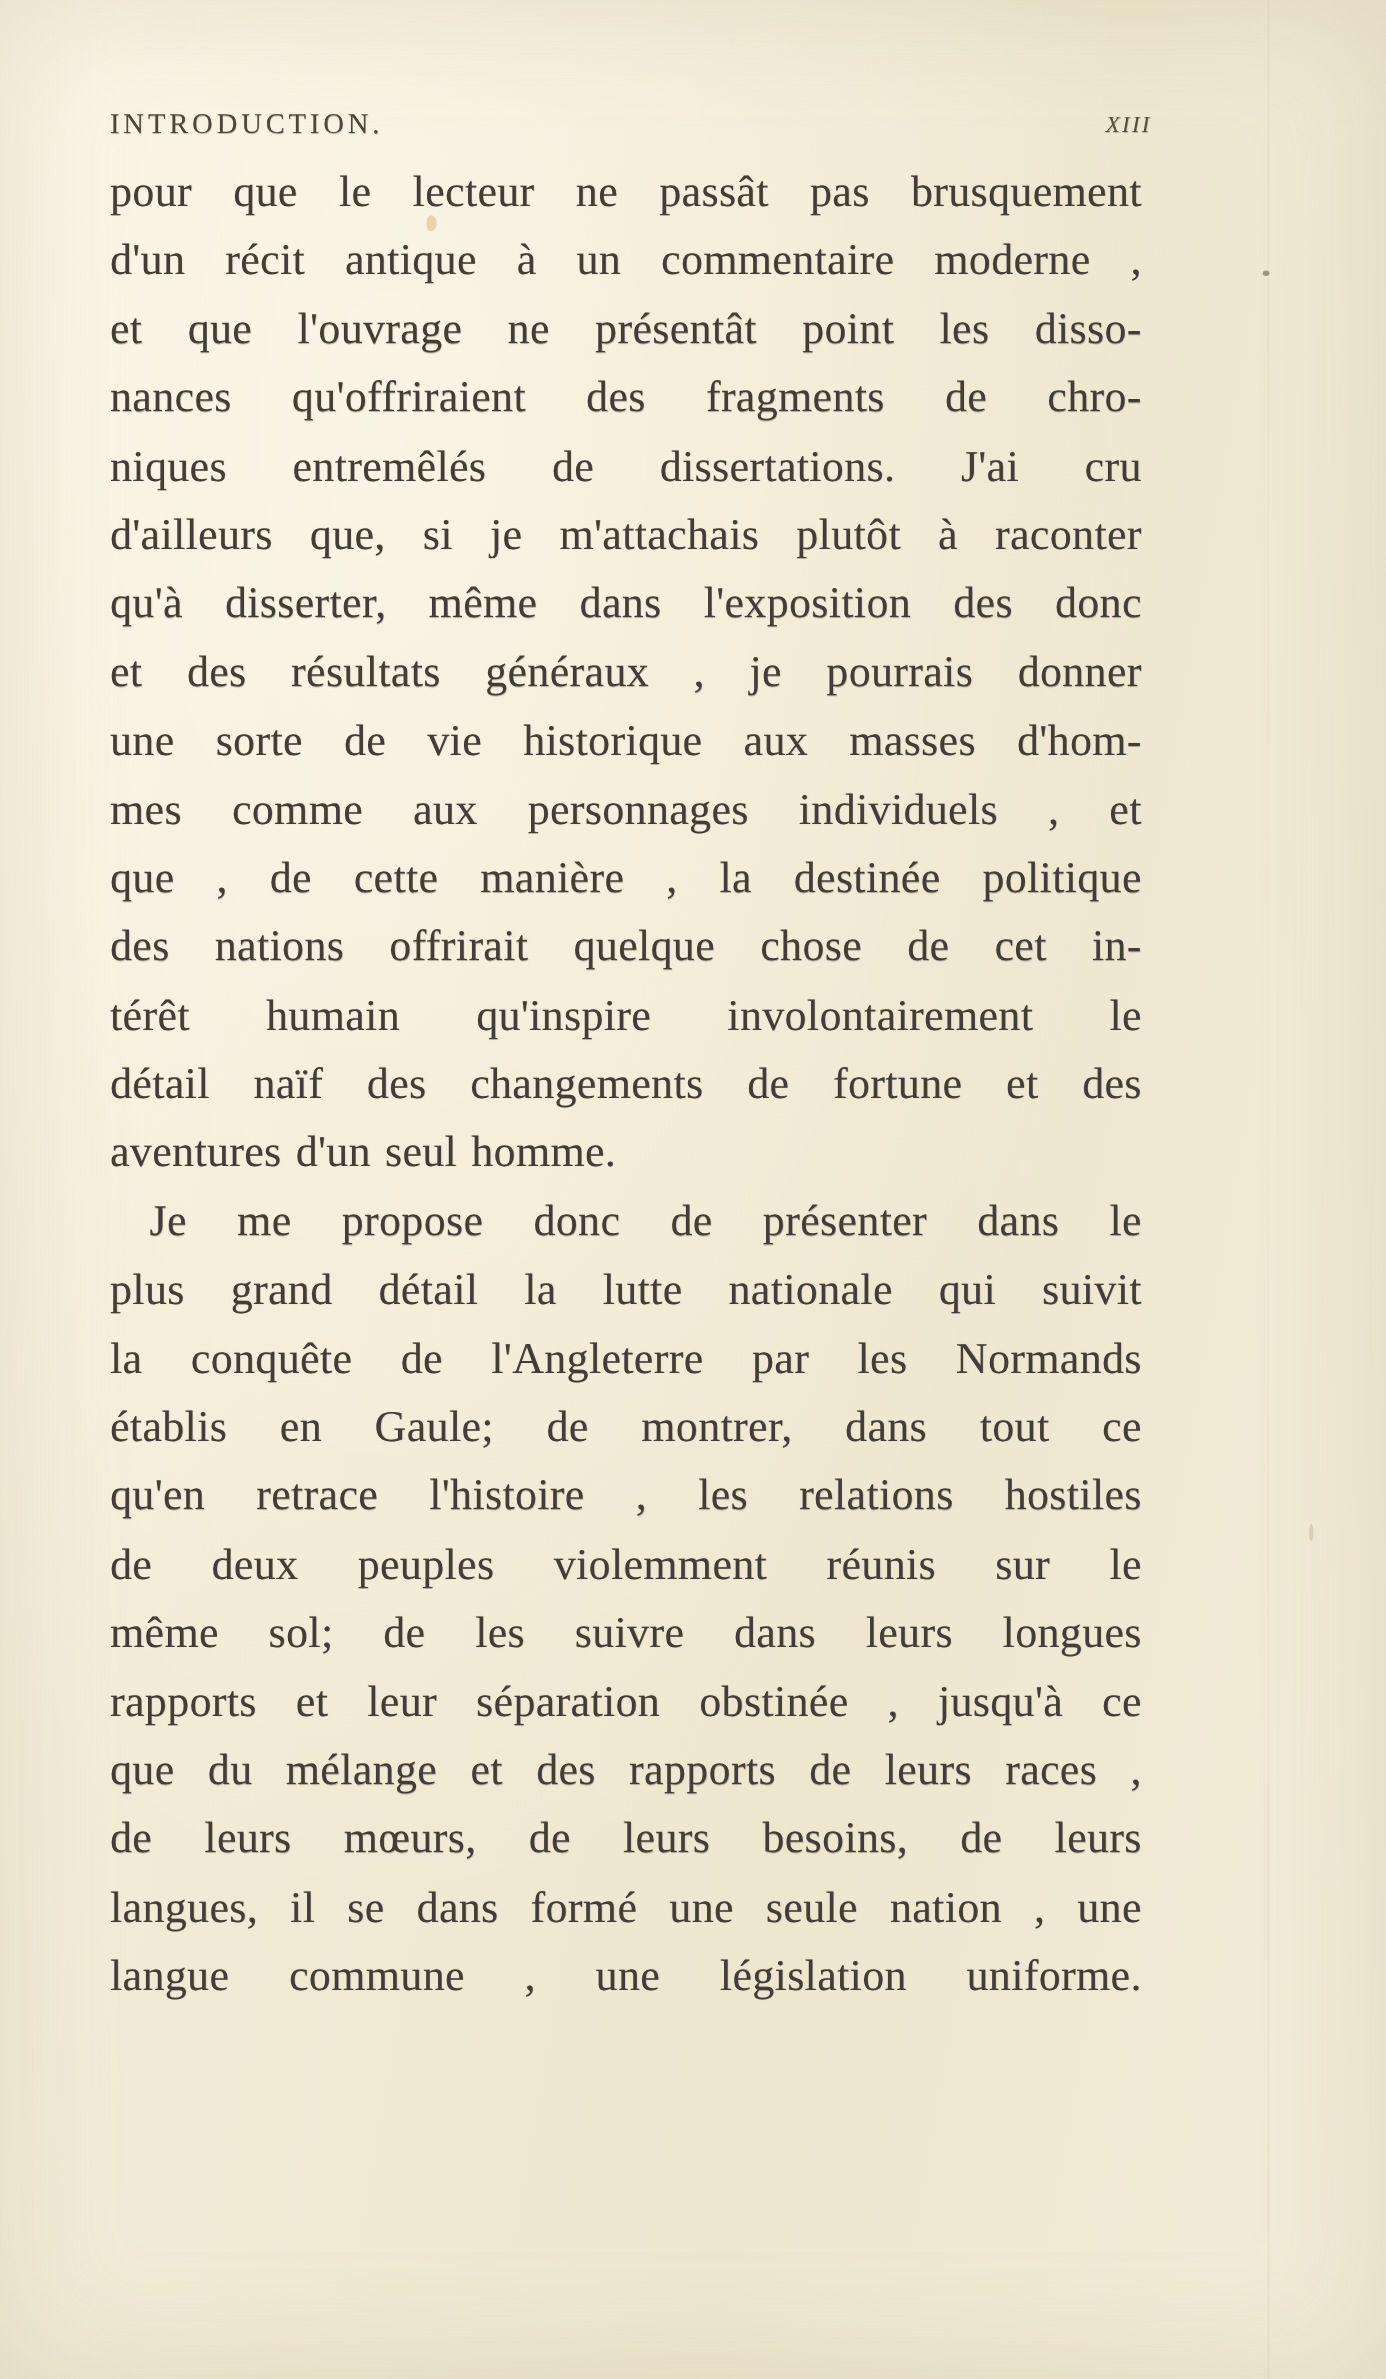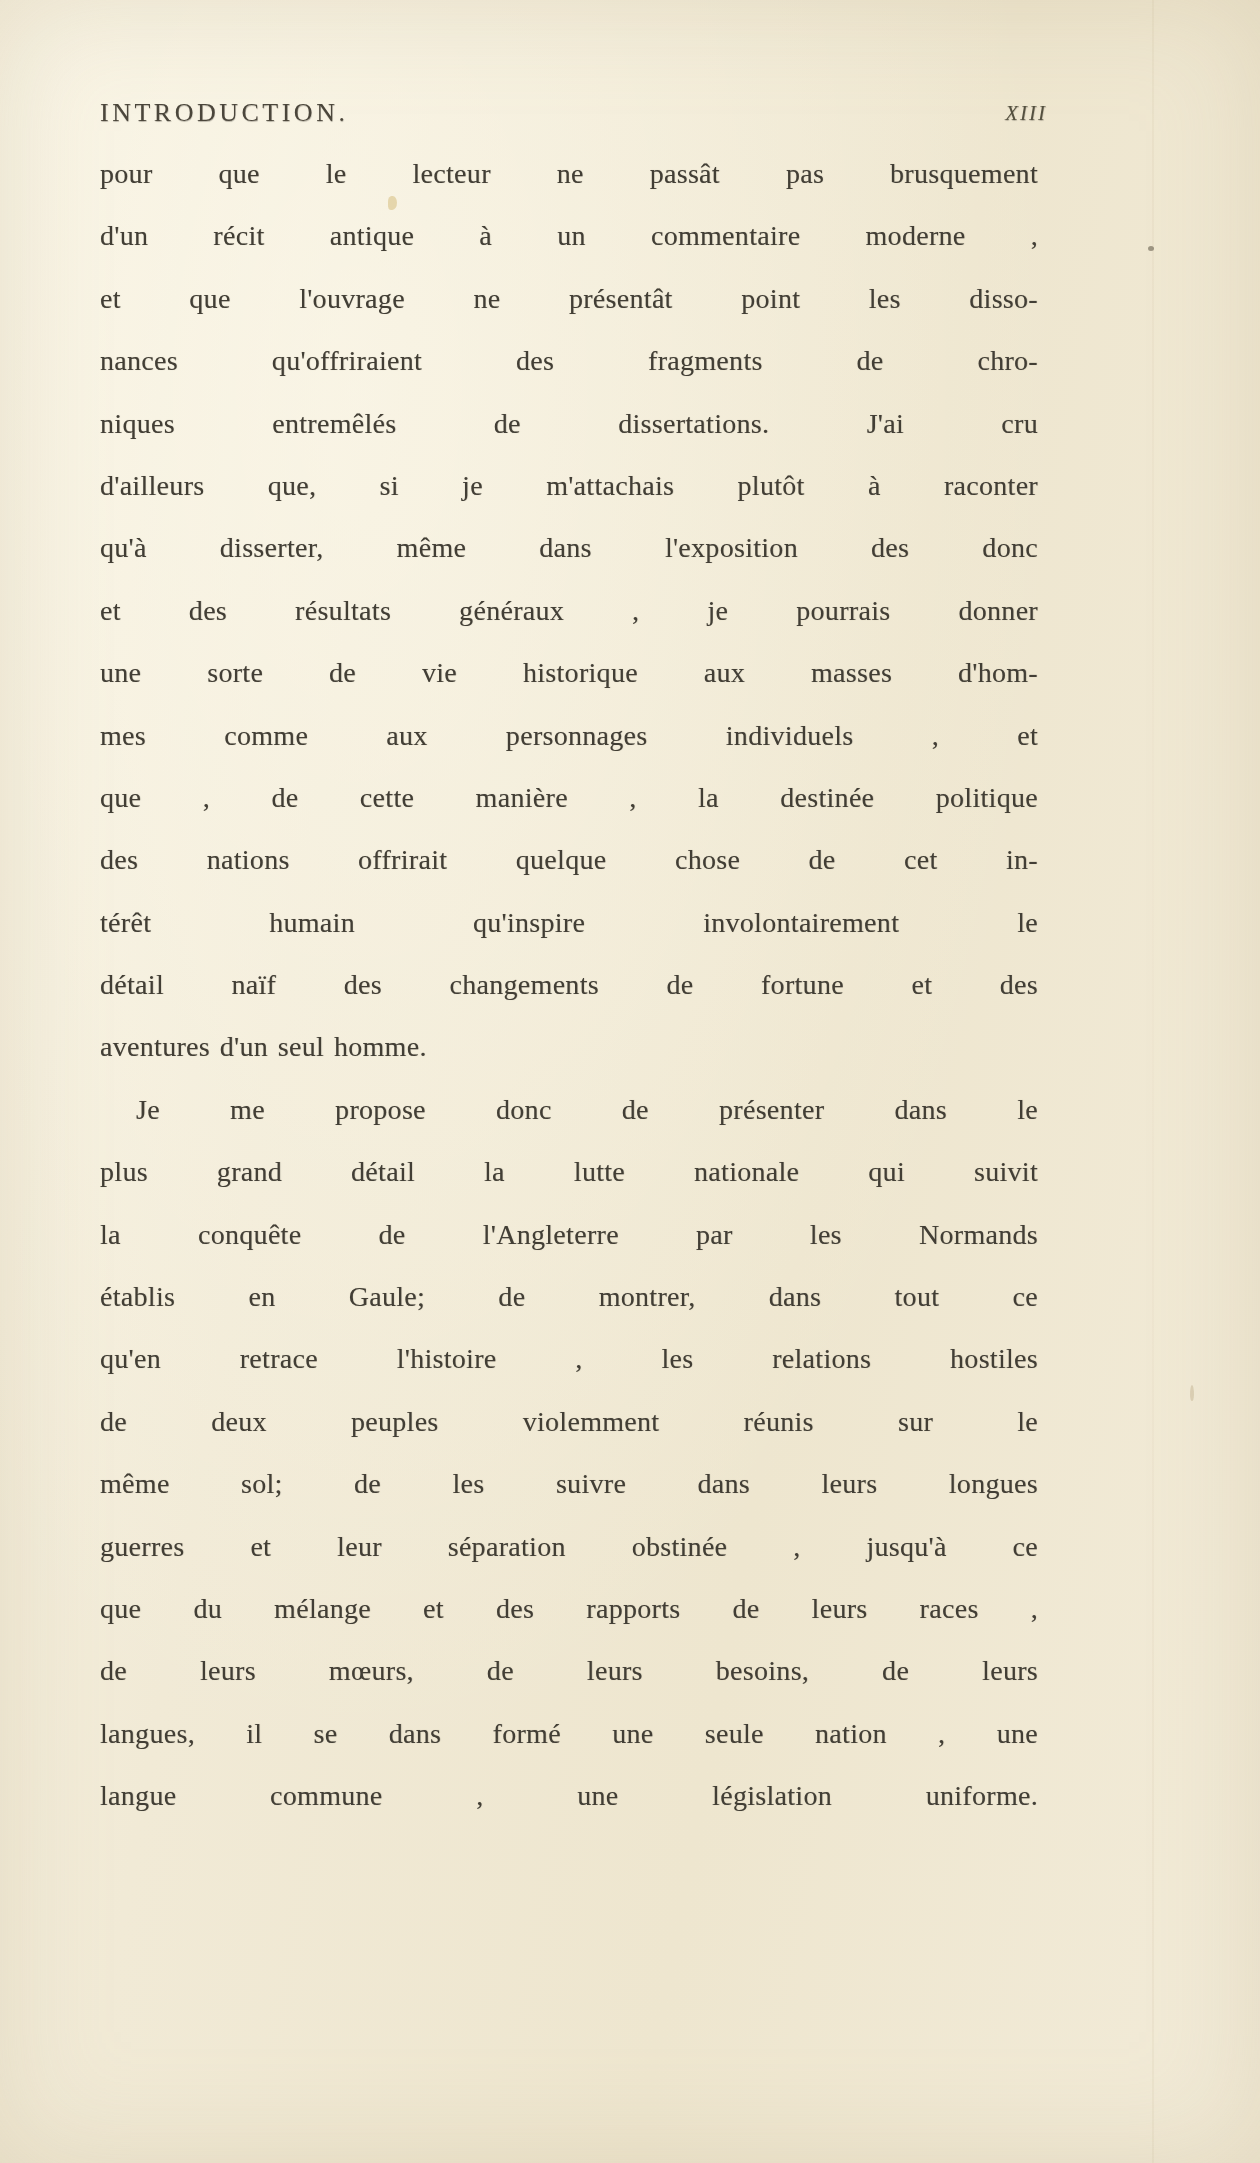--- a/index.html
+++ b/index.html
@@ -49,21 +49,21 @@
   
   .text-block {
     position: absolute;
     left: 100px;
     top: 143px;
     width: 938px;
   }
   .line {
     height: 62.4px;
     line-height: 62.4px;
-    font-size: 28px;
+    font-size: 40px;
     word-spacing: 2.5px;
     letter-spacing: 0.3px;
     text-align: justify;
     text-align-last: justify;
     white-space: normal;
     color: #423e35;
     text-shadow: 0.35px 0.45px 0.7px rgba(66,62,53,0.38);
   }
   .line.ragged { text-align-last: left; }
   .line.indent { text-indent: 36px; }
@@ -113,20 +113,20 @@
       <div class="line">térêt humain qu'inspire involontairement le</div>
       <div class="line">détail naïf des changements de fortune et des</div>
       <div class="line ragged">aventures d'un seul homme.</div>
       <div class="line indent">Je me propose donc de présenter dans le</div>
       <div class="line">plus grand détail la lutte nationale qui suivit</div>
       <div class="line">la conquête de l'Angleterre par les Normands</div>
       <div class="line">établis en Gaule; de montrer, dans tout ce</div>
       <div class="line">qu'en retrace l'histoire , les relations hostiles</div>
       <div class="line">de deux peuples violemment réunis sur le</div>
       <div class="line">même sol; de les suivre dans leurs longues</div>
-      <div class="line">guerres et leur séparation obstinée , jusqu'à ce</div>
+      <div class="line">rapports et leur séparation obstinée , jusqu'à ce</div>
       <div class="line">que du mélange et des rapports de leurs races ,</div>
       <div class="line">de leurs mœurs, de leurs besoins, de leurs</div>
       <div class="line">langues, il se dans formé une seule nation , une</div>
       <div class="line">langue commune , une législation uniforme.</div>
     </div>
 
 </div>
 
 </body></html>

